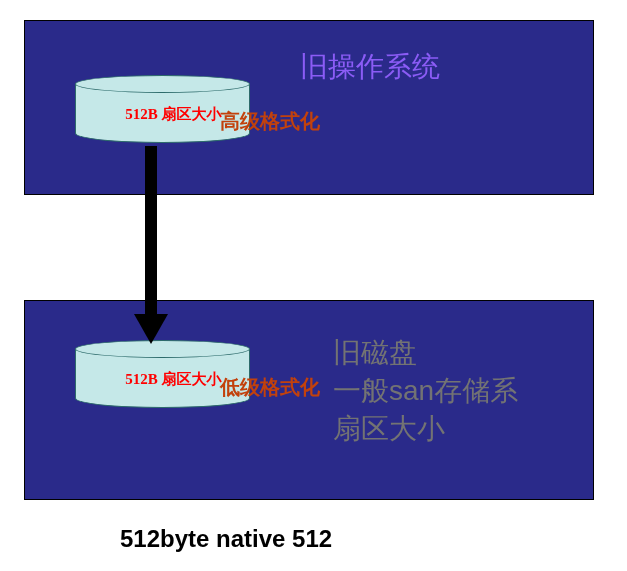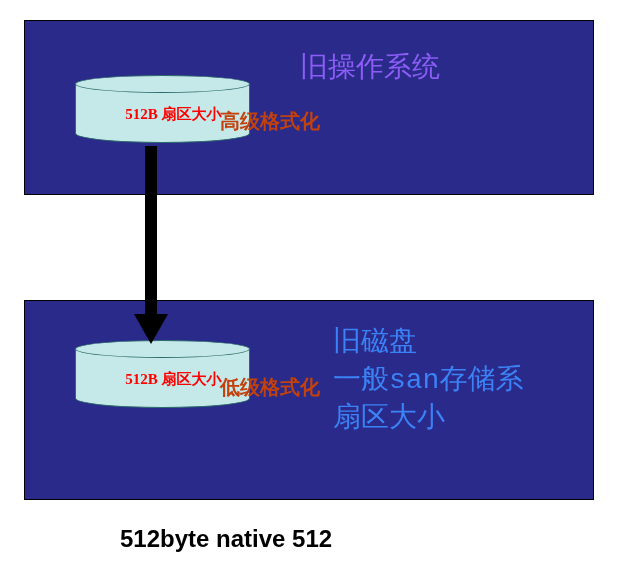--- a/index.html
+++ b/index.html
@@ -120,24 +120,24 @@
     left: 300px;
     top: 48px;
     color: #8b5cf6;
     font-size: 28px;
     font-family: "SimSun", serif;
     z-index: 3;
   }
   .title-bot {
     position: absolute;
     left: 333px;
-    top: 324px;
-    color: #3b82f6;
+    top: 334px;
+    color: #737373;
     font-size: 28px;
-    font-family: Liberation Mono, monospace;
+    font-family: Liberation Sans, sans-serif;
     line-height: 1.35;
     z-index: 3;
     width: 250px;
   }
   .caption {
     position: absolute;
     left: 120px;
     top: 525px;
     color: #000;
     font-size: 24px;

